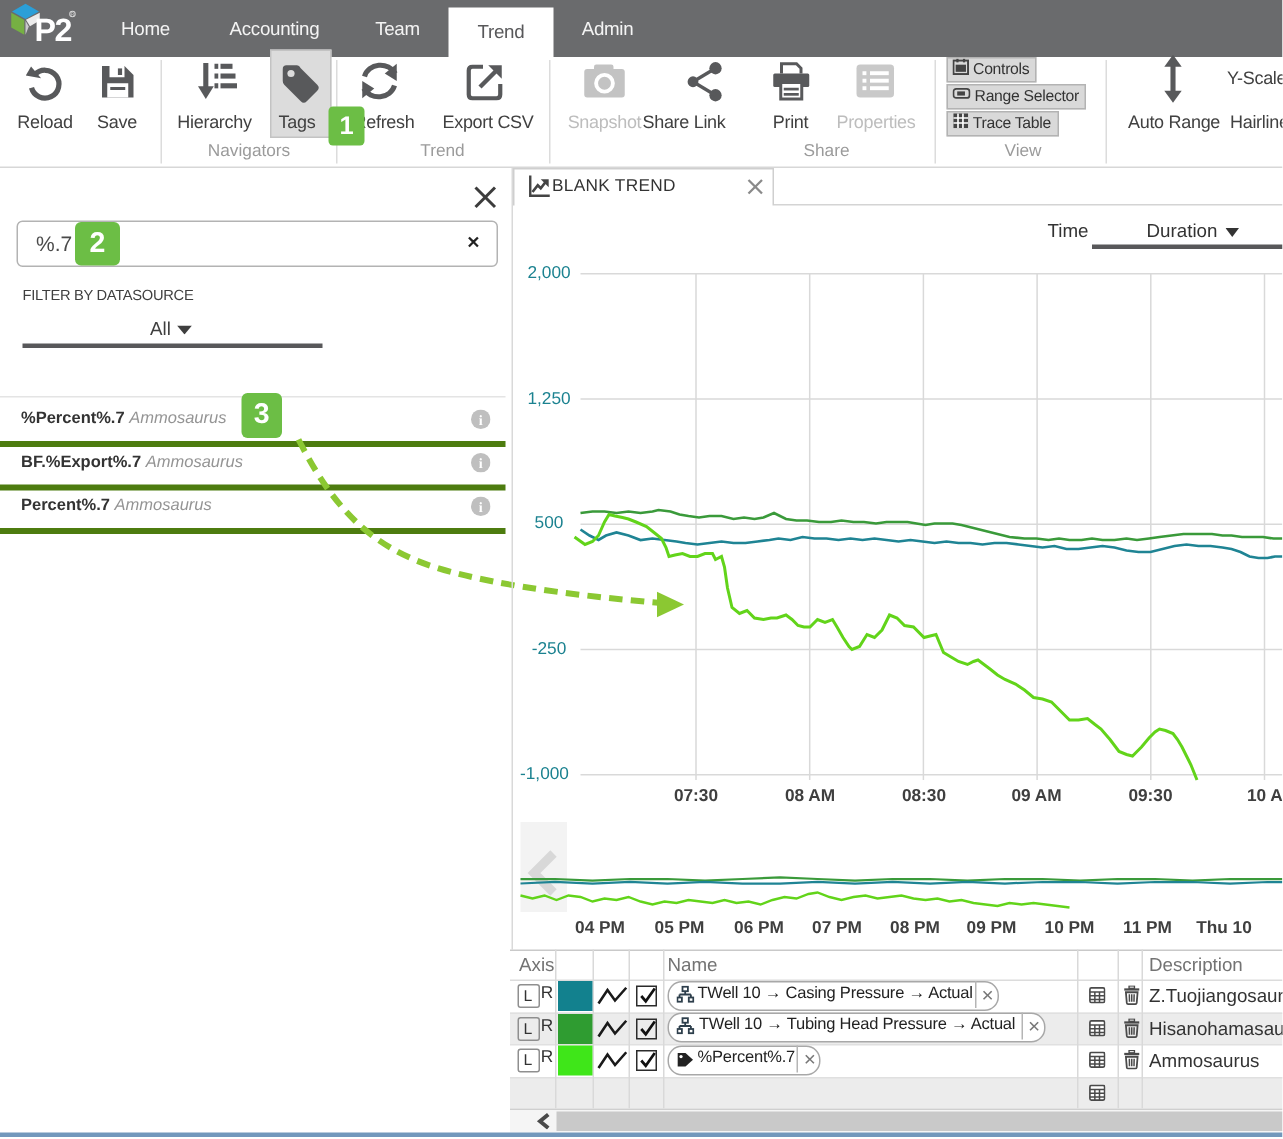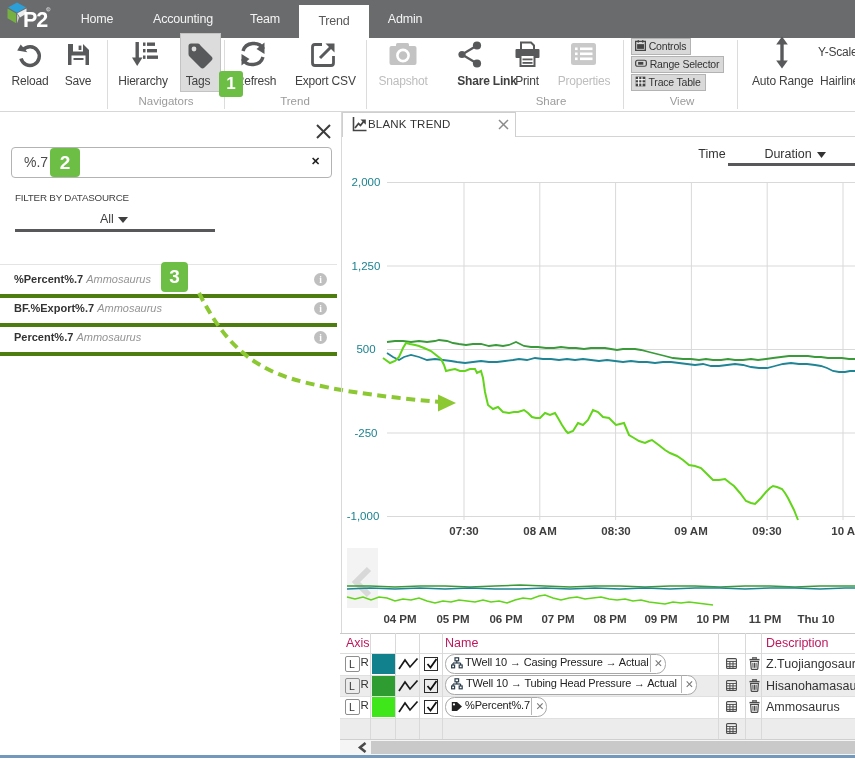--- a/index.html
+++ b/index.html
@@ -15,21 +15,21 @@
   .rlabel.dis{color:#bdbdbd;}
   .rgroup{font-size:11.5px;color:#9b9b9b;text-align:center;top:95px;}
   .vbtn{background:#d9d9d9;border:1px solid #b3b3b3;border-radius:0;font-size:10.5px;letter-spacing:-0.2px;color:#333;
         height:14px;line-height:14px;padding:0 4px 1px 3px;white-space:nowrap;}
   .badge{background:#6cbe45;border-radius:3px;color:#fff;font-weight:bold;text-align:center;}
   .panelrow{left:0;width:337px;height:29px;border-bottom:4px solid #4d7c0f;font-size:11px;line-height:29px;}
   .pname{font-weight:bold;color:#333;}
   .pds{font-style:italic;color:#949494;}
   .ylab{color:#1b8290;font-size:11.5px;text-align:center;width:30px;}
   .xlab{color:#3f3f3f;font-size:11.5px;text-align:center;width:50px;font-weight:bold;}
-  .hdrtxt{font-size:12.5px;color:#be185d;}
+  .hdrtxt{font-size:12.5px;color:#737373;}
   .chip{position:absolute;border:1px solid #a8a8a8;border-radius:9.5px;background:#fff;height:18px;}
   .chiptxt{position:absolute;font-size:11px;letter-spacing:-0.15px;color:#222;top:2.5px;white-space:nowrap;}
   .chipdiv{position:absolute;width:1px;height:18px;top:0;background:#b5b5b5;}
   .chipx{position:absolute;color:#777;font-size:10.5px;top:2.5px;}
 </style>
 </head>
 <body>
 
 <div class="abs topbar"></div>
 <svg class="abs" style="left:0px;top:0px" width="60" height="36" viewBox="0 0 60 36">
@@ -107,21 +107,21 @@
   <circle cx="15" cy="13.5" r="5.6" fill="none" stroke="#fff" stroke-width="2.6"></circle>
 </svg>
 <div class="abs rlabel dis" style="left:373px;width:60px;">Snapshot</div>
 <svg class="abs" style="left:457px;top:41px" width="27" height="27" viewBox="0 0 27 27">
   <circle cx="5" cy="13.5" r="3.6" fill="#58595b"></circle>
   <circle cx="20" cy="4.5" r="4.1" fill="#58595b"></circle>
   <circle cx="20" cy="22.5" r="4.1" fill="#58595b"></circle>
   <line x1="5" y1="13.5" x2="20" y2="4.5" stroke="#58595b" stroke-width="2.2"></line>
   <line x1="5" y1="13.5" x2="20" y2="22.5" stroke="#58595b" stroke-width="2.2"></line>
 </svg>
-<div class="abs rlabel" style="left:452px;width:70px;font-weight:bold;">Share Link</div>
+<div class="abs rlabel" style="left:421px;width:70px;">Share Link</div>
 <svg class="abs" style="left:514px;top:41px" width="27" height="27" viewBox="0 0 27 27">
   <path d="M7,8 V1.5 H17 L20,4.5 V8" fill="#fff" stroke="#58595b" stroke-width="2"></path>
   <rect x="1.5" y="8" width="24" height="9" rx="1" fill="#58595b"></rect>
   <rect x="6.5" y="14" width="14" height="11" fill="#fff" stroke="#58595b" stroke-width="2"></rect>
   <rect x="8.5" y="17.5" width="10" height="1.8" fill="#58595b"></rect>
   <rect x="8.5" y="21" width="10" height="1.8" fill="#58595b"></rect>
 </svg>
 <div class="abs rlabel" style="left:497px;width:60px;">Print</div>
 <svg class="abs" style="left:570px;top:42px" width="27" height="24" viewBox="0 0 27 24">
   <rect x="1" y="1" width="25" height="22" rx="2.5" fill="#c9c9c9"></rect>

